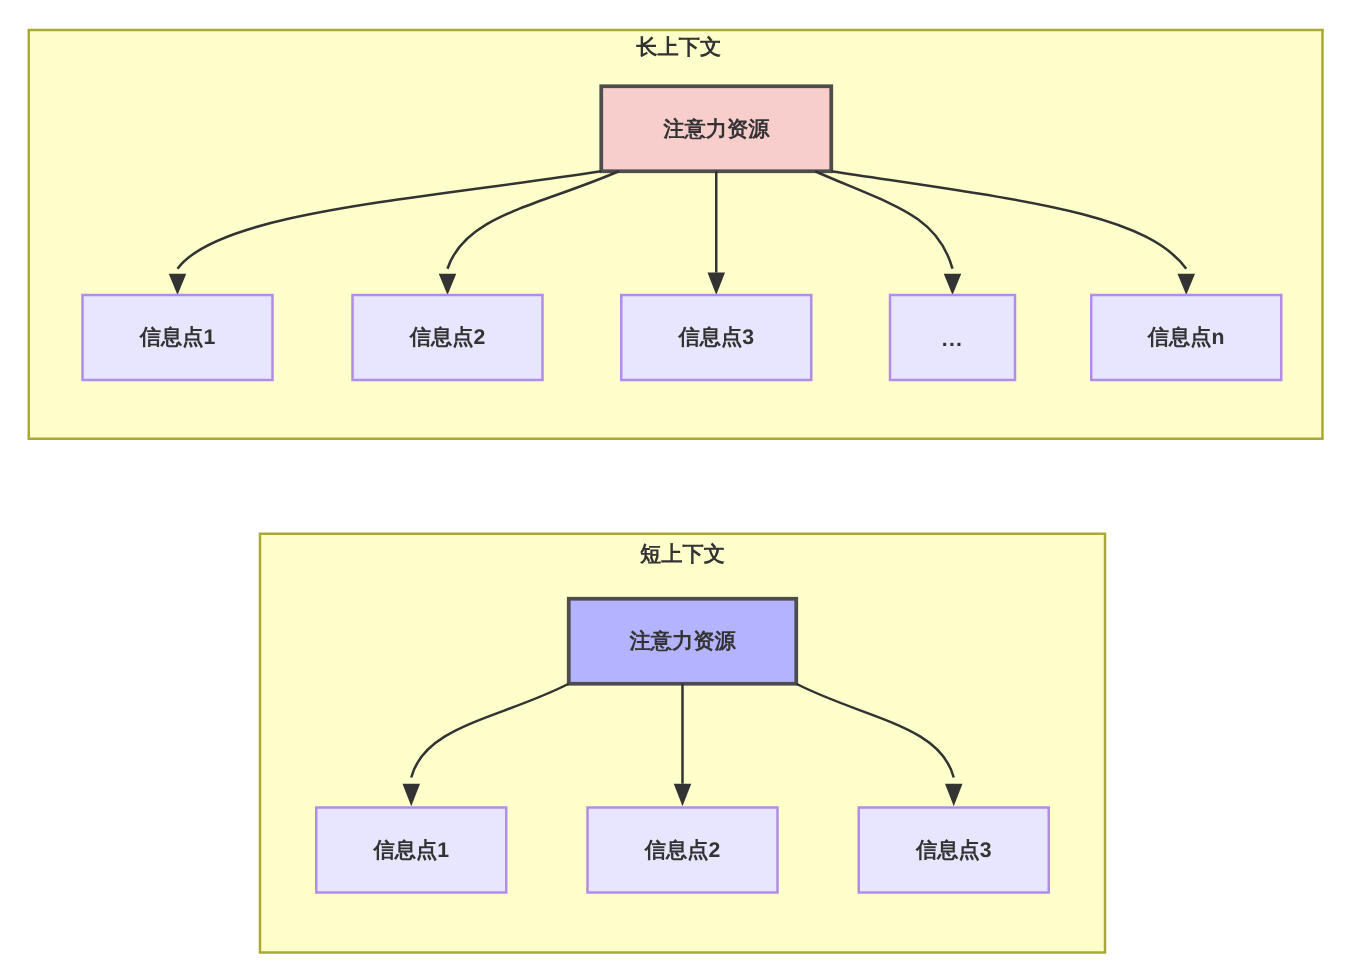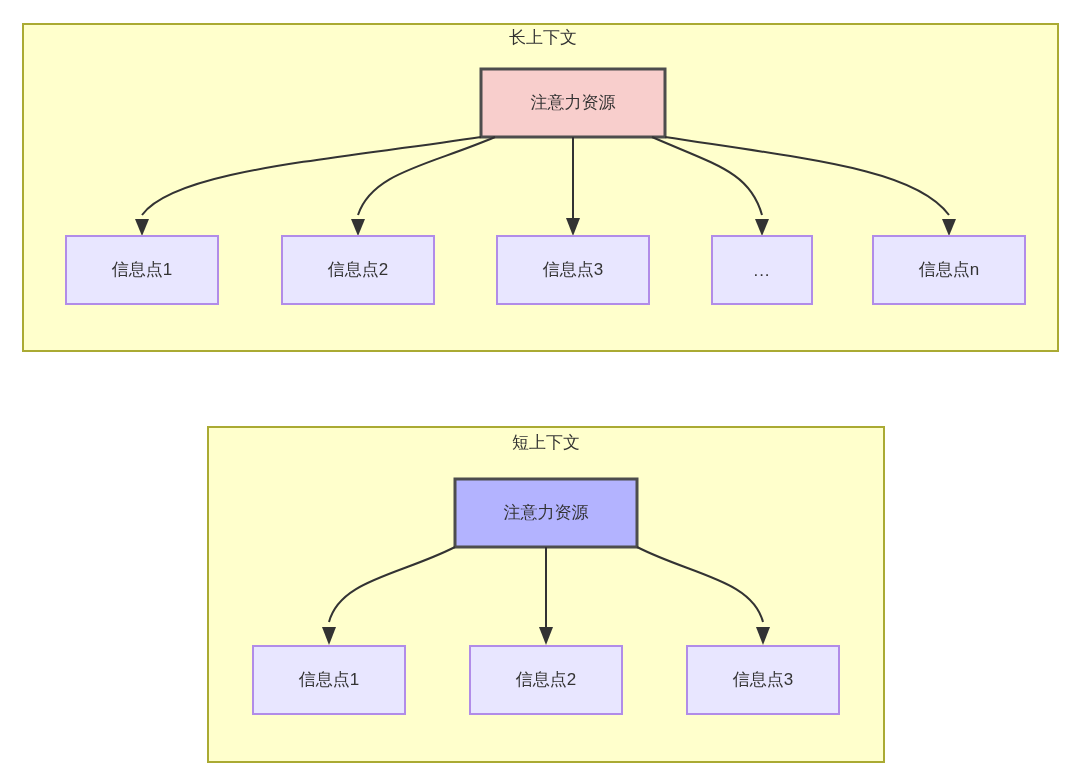--- a/index.html
+++ b/index.html
@@ -10,20 +10,21 @@
   body {
     width: 1080px;
     height: 774px;
     font-family: "Liberation Sans", "DejaVu Sans", sans-serif;
     overflow: hidden;
   }
   #diagram-root {
     position: relative;
     width: 1080px;
     height: 774px;
+    font-weight: bold;
   }
   svg#diagram-svg {
     display: block;
     width: 1080px;
     height: 774px;
   }
   .panel-rect {
     fill: #ffffcc;
     stroke: #aaaa33;
     stroke-width: 2;

